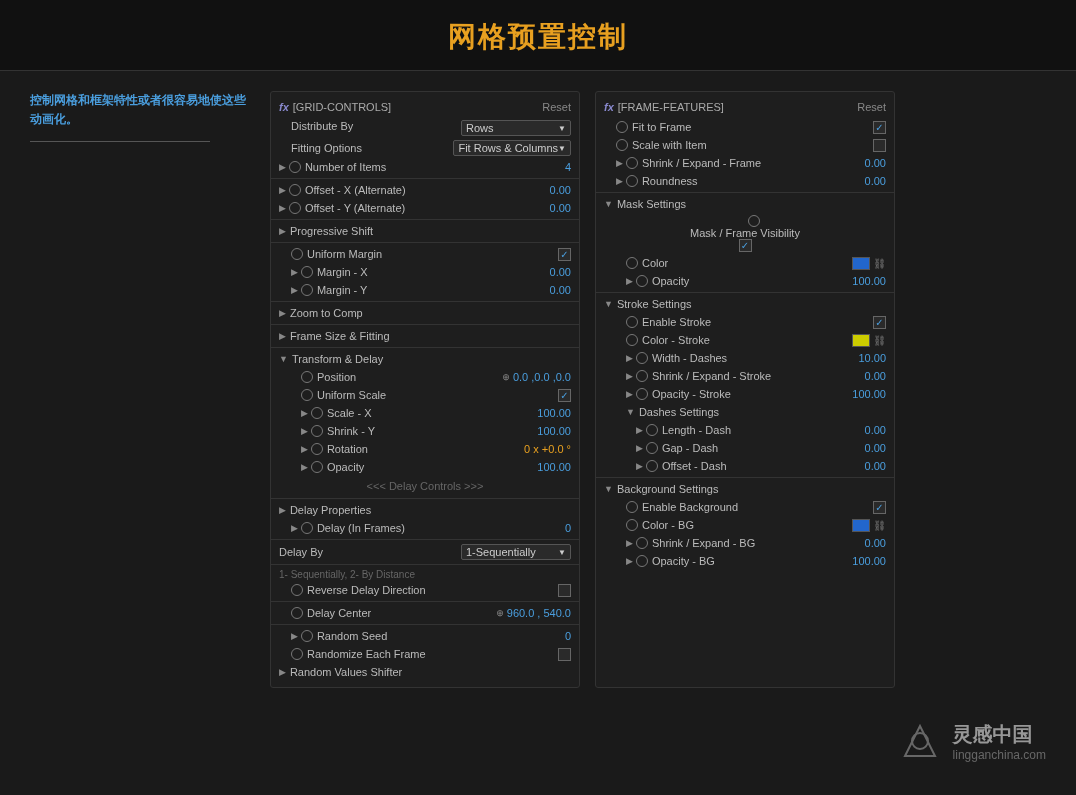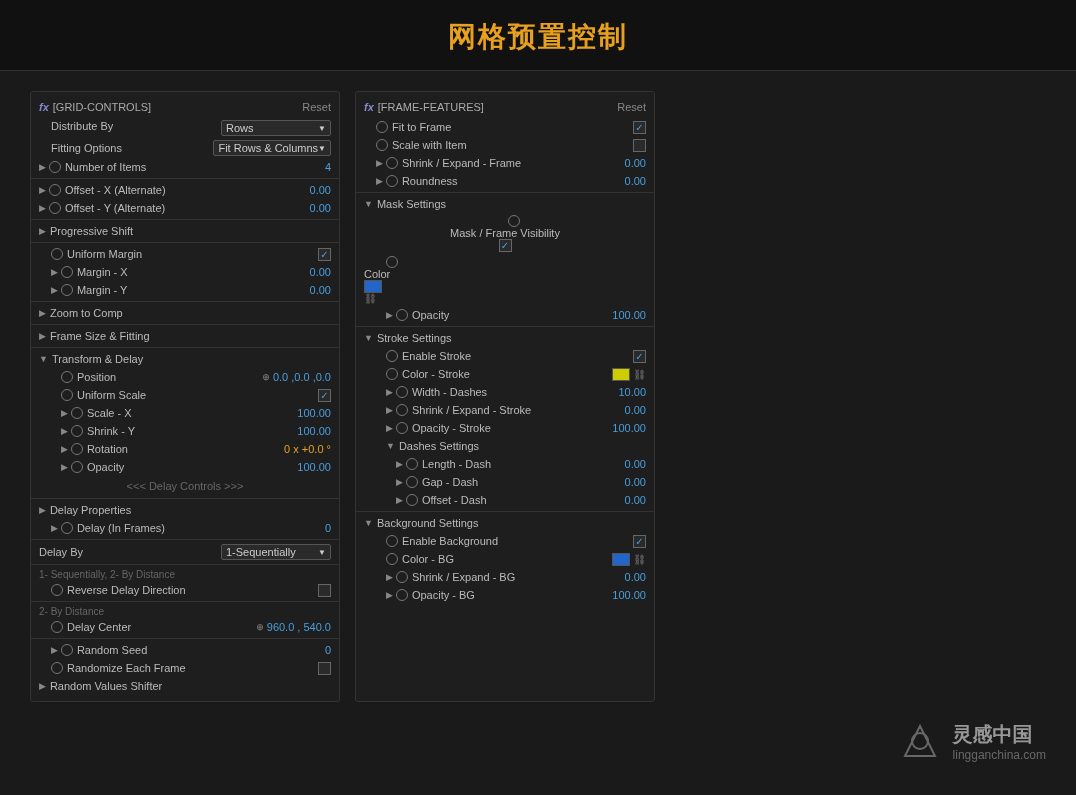--- a/index.html
+++ b/index.html
@@ -17,20 +17,24 @@
 <body>
 
 <div>
   <div style="background:#111; text-align:center; padding:18px 0 14px; border-bottom:1px solid #333;">
     <h1 style="font-size:28px; font-weight:bold; color:#e8a020; letter-spacing:2px;">网格预置控制</h1>
   </div>
 </div>
 
 <div style="display:flex; padding:20px 30px; gap:20px; position:relative;">
 
+  <div style="width:220px; flex-shrink:0;">
+    <p style="color:#4a9ede; font-size:12px; line-height:1.6; font-weight:bold;">控制网格和框架特性或者很容易地使这些动画化。</p>
+    <hr style="margin-top:12px; border:none; border-top:1px solid #555; width:180px;">
+  </div>
 
   <div style="display:flex; gap:15px; flex:1;">
 
     <div style="background:#1e1e1e; border:1px solid #333; border-radius:3px; padding:6px 0; width:310px; overflow:hidden;">
       <div style="display:flex; align-items:center; justify-content:space-between; padding:3px 8px 5px;">
         <div style="display:flex; align-items:center; gap:4px;">
           <span style="color:#8888cc; font-style:italic; font-weight:bold; font-size:11px;">fx</span>
           <span style="color:#aaa; font-size:11px;">[GRID-CONTROLS]</span>
         </div>
         <span style="color:#888; font-size:11px; cursor:pointer;">Reset</span>
@@ -197,21 +201,20 @@
       <div style="color:#666; font-size:10px; padding:2px 8px 1px;">1- Sequentially, 2- By Distance</div>
 
       <div style="display:flex; align-items:center; padding:2px 8px; min-height:18px;">
         <span style="width:12px;height:12px;border-radius:50%;border:1px solid #777;display:inline-block;margin-right:4px;flex-shrink:0;margin-left:12px;"></span>
         <span style="flex:1; color:#bbb; font-size:11px;">Reverse Delay Direction</span>
         <div style="width:13px;height:13px;background:#2a2a2a;border:1px solid #666;display:inline-flex;align-items:center;justify-content:center;font-size:10px;color:#4a9ede;"></div>
       </div>
 
       <hr style="border:none; border-top:1px solid #333; margin:2px 0;">
 
-      <div style="color:#666; font-size:10px; padding:2px 8px 1px;">2- By Distance</div>
 
       <div style="display:flex; align-items:center; padding:2px 8px; min-height:18px;">
         <span style="width:12px;height:12px;border-radius:50%;border:1px solid #777;display:inline-block;margin-right:4px;flex-shrink:0;margin-left:12px;"></span>
         <span style="flex:1; color:#bbb; font-size:11px;">Delay Center</span>
         <span style="font-size:9px; color:#888; margin-right:3px;">⊕</span>
         <span style="color:#4a9ede; font-size:11px;">960.0 , 540.0</span>
       </div>
 
       <hr style="border:none; border-top:1px solid #333; margin:2px 0;">
 
@@ -276,21 +279,21 @@
         <span style="font-size:9px; color:#888; margin-right:4px;">▼</span>
         <span style="color:#bbb; font-size:11px;">Mask Settings</span>
       </div>
 
       <div style="display:flex; align-items:center; padding:2px 8px; min-height:18px;flex-direction:column;">
         <span style="width:12px;height:12px;border-radius:50%;border:1px solid #777;display:inline-block;margin-right:4px;flex-shrink:0;margin-left:22px;"></span>
         <span style="flex:1; color:#bbb; font-size:11px;">Mask / Frame Visibility</span>
         <div style="width:13px;height:13px;background:#2a2a2a;border:1px solid #666;display:inline-flex;align-items:center;justify-content:center;font-size:10px;color:#4a9ede;">✓</div>
       </div>
 
-      <div style="display:flex; align-items:flex-start; padding:2px 8px; min-height:18px;flex-direction:column;">
+      <div style="display:flex; align-items:center; padding:2px 8px; min-height:18px;">
         <span style="width:12px;height:12px;border-radius:50%;border:1px solid #777;display:inline-block;margin-right:4px;flex-shrink:0;margin-left:22px;"></span>
         <span style="flex:1; color:#bbb; font-size:11px;">Color</span>
         <div style="width:18px;height:13px;background:#2266cc;border:1px solid #555;display:inline-block;margin-right:3px;"></div>
         <span style="font-size:10px; color:#888;">⛓</span>
       </div>
 
       <div style="display:flex; align-items:center; padding:2px 8px; min-height:18px;">
         <span style="font-size:9px; color:#888; margin-right:3px; margin-left:22px;">▶</span>
         <span style="width:12px;height:12px;border-radius:50%;border:1px solid #777;display:inline-block;margin-right:4px;flex-shrink:0;"></span>
         <span style="flex:1; color:#bbb; font-size:11px;">Opacity</span>

